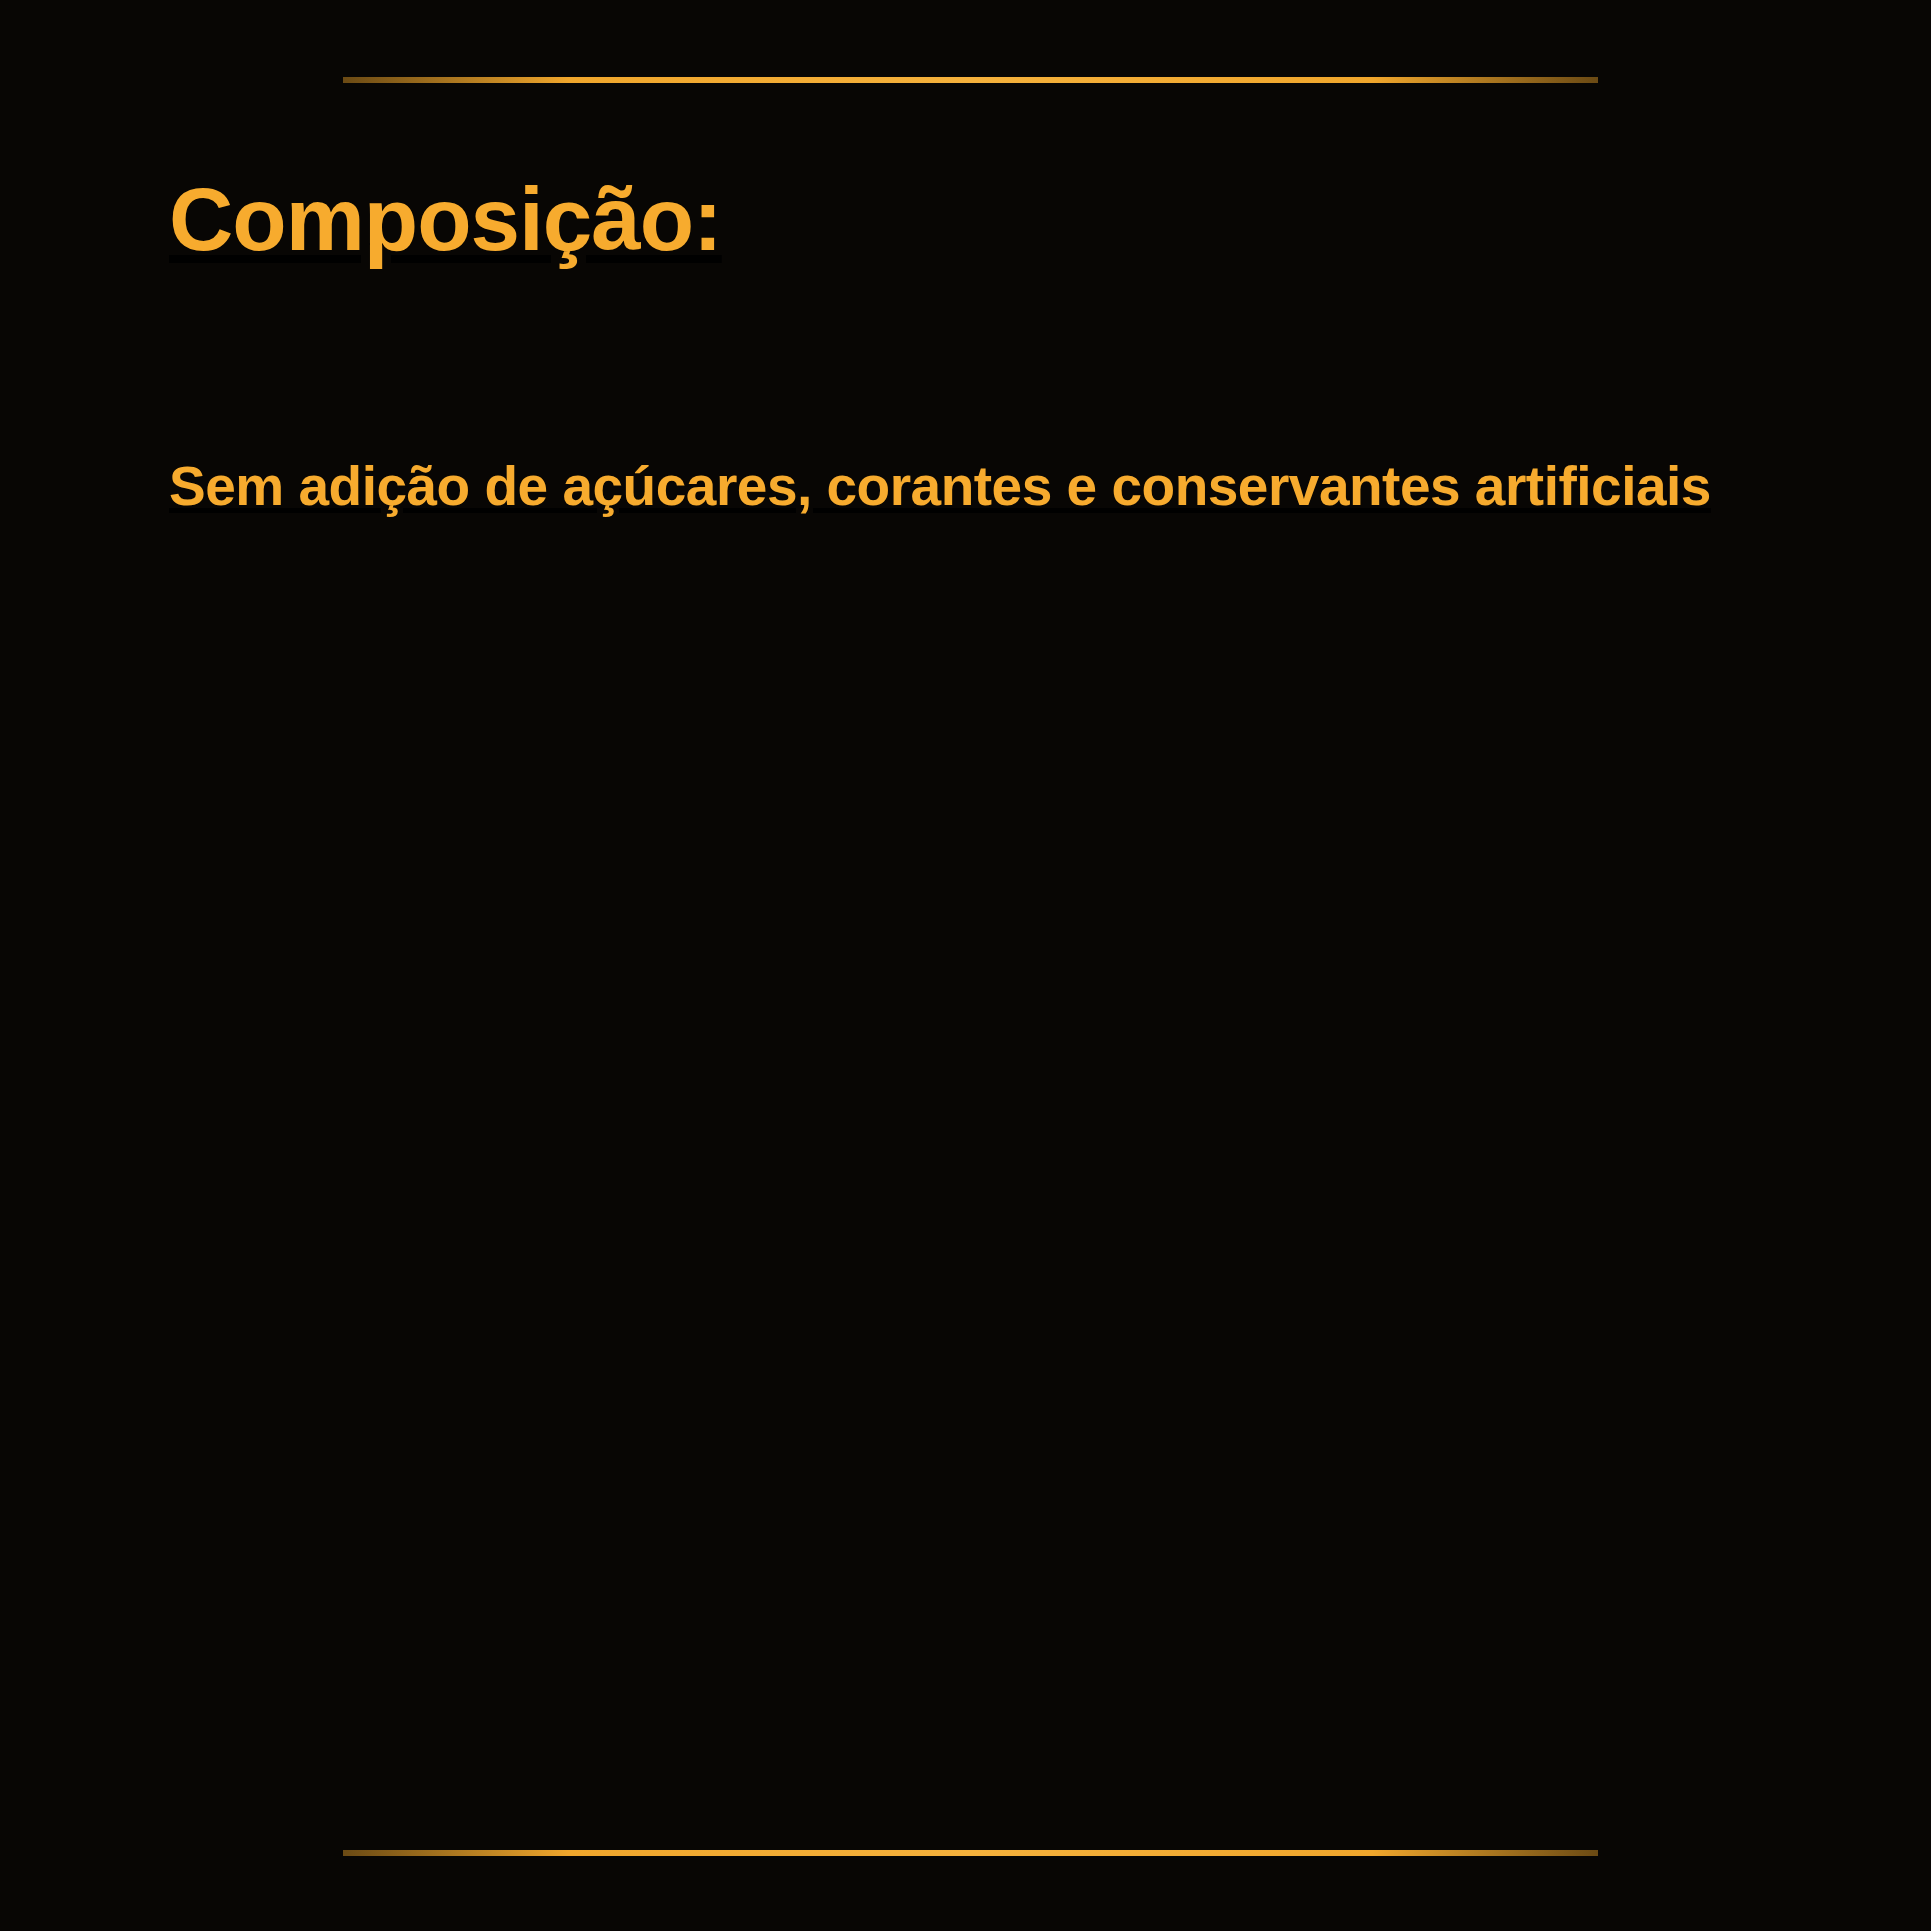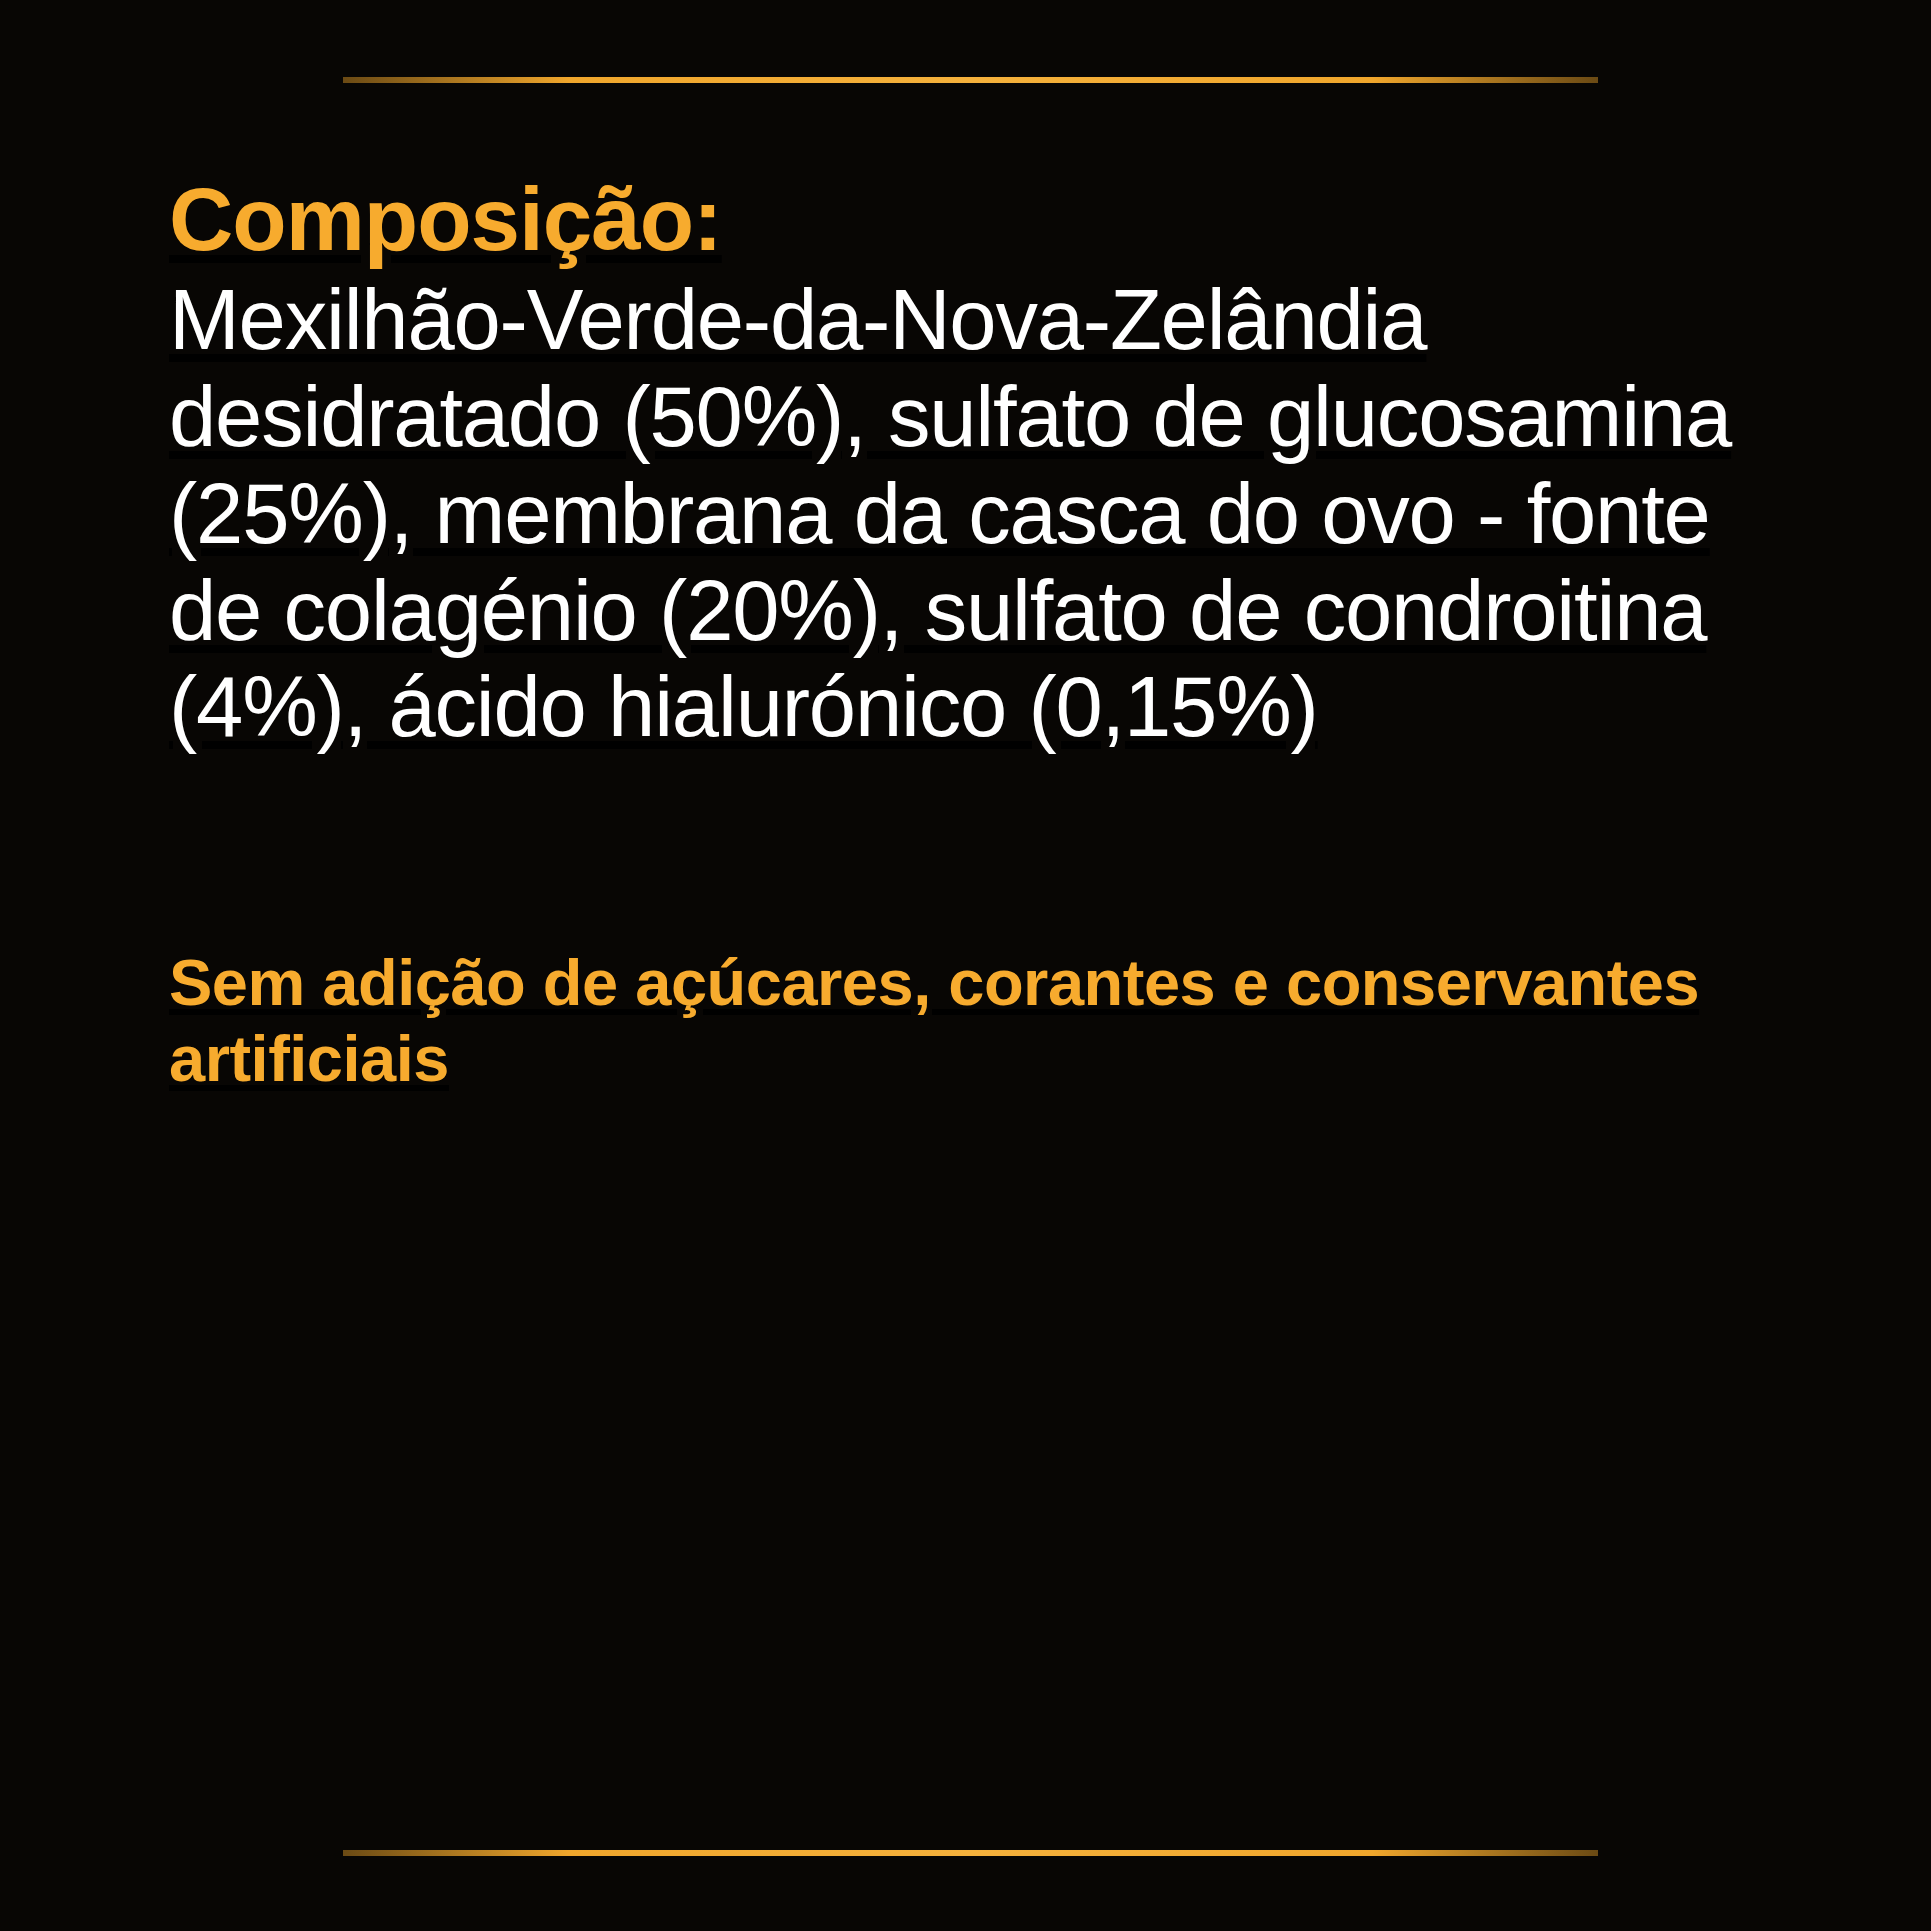--- a/index.html
+++ b/index.html
@@ -56,40 +56,39 @@
     color: #ffffff;
     font-size: 85px;
     line-height: 1.14;
     letter-spacing: -1.2px;
     margin: 5.8px 0 0 0;
     max-width: 1641px;
   }
   .footnote {
     color: #f7ab2e;
     font-weight: bold;
-    font-size: 65px;
+    font-size: 55px;
     line-height: 1.16;
     letter-spacing: -0.5px;
     margin: 0;
     padding-top: 189px;
     max-width: 1622px;
   }
 </style>
 </head>
 <body>
 
 <div class="label-panel">
 
   <div class="rule rule-top"></div>
 
   <div class="content">
 
     <h1 class="heading">Composição:</h1>
 
-    <p class="body-text">Mexilhão-Verde-da-Nova-Zelândia desidratado (50%), sulfato de glucosamina (25%), membrana da casca do ovo - fonte de colagénio (20%), sulfato de condroitina (4%), ácido hialurónico (0,15%)</p>
 
 
 
     <p class="footnote">Sem adição de açúcares, corantes e conservantes artificiais</p>
 
   </div>
 
   <div class="rule rule-bottom"></div>
 
 </div>

